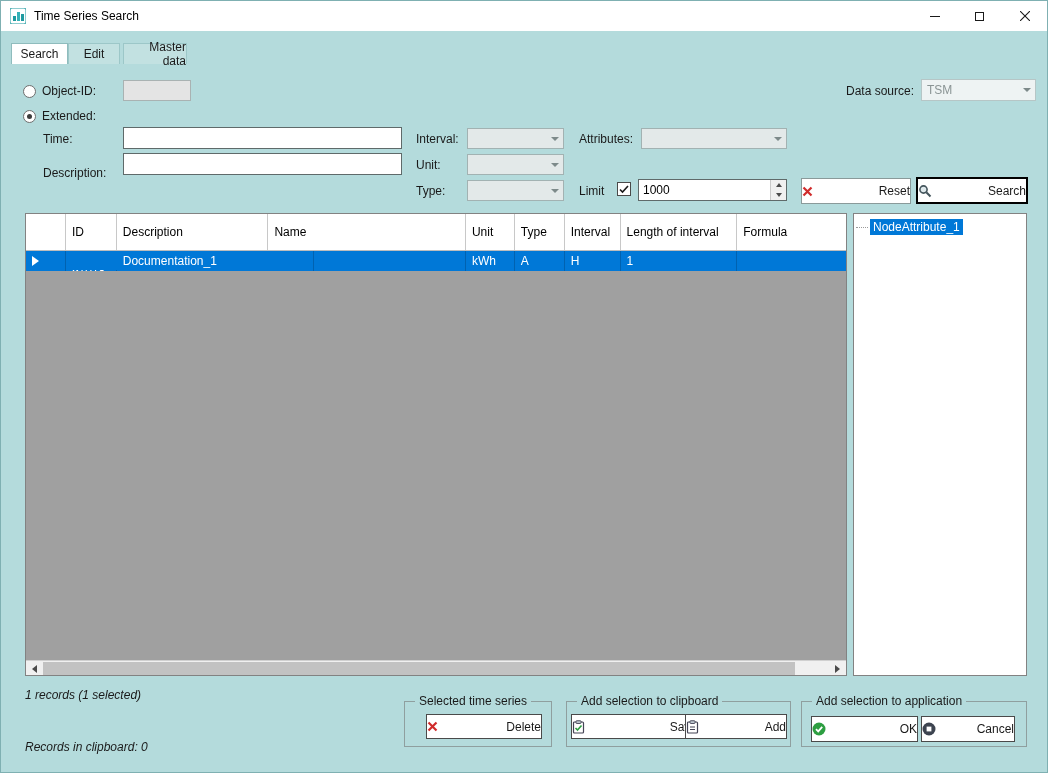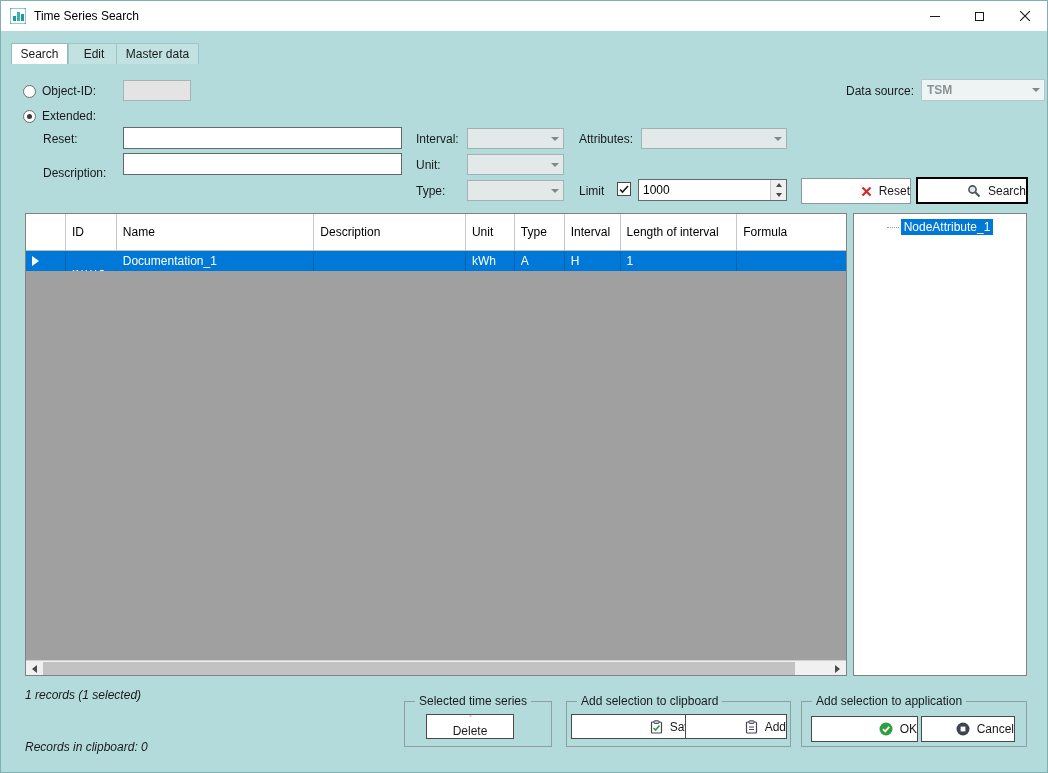--- a/index.html
+++ b/index.html
@@ -51,21 +51,21 @@
   .numwrap input { flex:1; border:none; outline:none; font-family:"Liberation Sans", sans-serif;
                    font-size:12px; padding:0 4px; min-width:0; }
   .spinner { width:16px; display:flex; flex-direction:column; border-left:1px solid #c9c9c9; }
   .spin-btn { flex:1; background:#f0f0f0; display:flex; align-items:center; justify-content:center; }
   .tri-up { width:0; height:0; border-left:3px solid transparent; border-right:3px solid transparent;
             border-bottom:4px solid #4a4a4a; }
   .tri-down { width:0; height:0; border-left:3px solid transparent; border-right:3px solid transparent;
               border-top:4px solid #4a4a4a; }
 
   .btn { position:absolute; background:#ffffff; border:1px solid #4a4a4a; display:flex;
-         align-items:center; justify-content:flex-end; gap:7px; font-size:12px; cursor:default; }
+         align-items:center; justify-content:space-between; gap:7px; font-size:12px; cursor:default; }
   .btn.light-border { border:1px solid #8a9a9a; }
   .btn.default { border:2px solid #000000; }
 
   
   .grid { position:absolute; left:24px; top:212px; width:822px; height:463px;
           border:1px solid #828282; background:#a0a0a0; display:flex; flex-direction:column; }
   .grid-header { display:flex; height:37px; background:#ffffff; border-bottom:1px solid #bdbdbd; }
   .gh { border-right:1px solid #c8c8c8; display:flex; align-items:center; padding-left:6px;
         font-size:12px; color:#000; line-height:13px; }
   .grid-row { display:flex; height:20px; background:#0078d7; color:#ffffff; }
@@ -79,21 +79,21 @@
               justify-content:center; }
   .tri-left { width:0; height:0; border-top:4px solid transparent; border-bottom:4px solid transparent;
               border-right:5px solid #4a4a4a; }
   .tri-right { width:0; height:0; border-top:4px solid transparent; border-bottom:4px solid transparent;
                border-left:5px solid #4a4a4a; }
   .hs-thumb { position:absolute; top:1px; left:17px; width:752px; height:13px; background:#c2c2c2; }
 
   
   .tree-panel { position:absolute; left:852px; top:212px; width:174px; height:463px;
                 background:#ffffff; border:1px solid #828282; padding:4px 2px; }
-  .tree-item { display:flex; align-items:center; height:18px;justify-content:center; }
+  .tree-item { display:flex; align-items:center; height:18px; }
   .tree-dots { width:12px; height:0; border-top:1px dotted #9a9a9a; margin-right:2px; }
   .tree-label { background:#0078d7; color:#ffffff; padding:1px 3px; font-size:12px; }
 
   
   .status { position:absolute; font-style:italic; font-size:12px; color:#1a1a1a; }
   .groupbox { position:absolute; border:1px solid #8f9f9f; }
   .group-title { position:absolute; top:-8px; left:10px; background:#b4dbdc; padding:0 4px;
                  font-size:12px; white-space:nowrap; }
 
   svg { display:block; }
@@ -127,40 +127,40 @@
       </div>
     </div>
   </div>
 
   <div class="tab active" style="left:10px; width:57px;">
     <span>Search</span>
   </div>
   <div class="tab inactive" style="left:67px; width:52px;">
     <span>Edit</span>
   </div>
-  <div class="tab inactive" style="left:115px; width:83px;">
+  <div class="tab inactive" style="left:122px; width:64px;text-align:right;">
     <span>Master data</span>
   </div>
 
   <span class="radio" style="left:22px; top:84px;"></span>
   <span class="lbl" style="left:41px; top:83px;">Object-ID:</span>
   <div class="txt disabled" style="left:122px; top:79px; width:68px; height:21px;"></div>
 
   <span class="lbl" style="left:845px; top:83px;">Data source:</span>
-  <div class="combo light" style="left:920px; top:78px; width:124px; height:22px;font-weight:bold;">
+  <div class="combo light" style="left:920px; top:78px; width:115px; height:22px;">
     <span class="combo-text">TSM</span>
     <span class="combo-arrow-box">
         <span class="chev"></span>
       </span>
   </div>
 
   <span class="radio checked" style="left:22px; top:109px;"></span>
   <span class="lbl" style="left:41px; top:108px;">Extended:</span>
 
-  <span class="lbl" style="left:42px; top:131px;">Reset:</span>
+  <span class="lbl" style="left:42px; top:131px;">Time:</span>
   <input class="txt" style="left: 122px; top: 126px; width: 279px; height: 22px;" value="">
 
   <span class="lbl" style="left:415px; top:131px;">Interval:</span>
   <div class="combo" style="left:466px; top:127px; width:97px; height:21px;">
     <span class="combo-text"></span>
     <span class="combo-arrow-box">
         <span class="chev"></span>
       </span>
   </div>
 
@@ -221,22 +221,22 @@
       <circle cx="5.5" cy="5.5" r="3.6" stroke="#44555c" stroke-width="1.6" fill="#dfe9ec"></circle>
       <path d="M8.3 8.3 L12.5 12.5" stroke="#44555c" stroke-width="2"></path>
     </svg>
     <span>Search</span>
   </div>
 
   <div class="grid">
     <div class="grid-header">
       <div class="gh" style="width:40px;"></div>
       <div class="gh" style="width:51px;">ID</div>
+      <div class="gh" style="width:152px;">Description</div>
       <div class="gh" style="width:198px;">Name</div>
-      <div class="gh" style="width:152px;">Description</div>
       <div class="gh" style="width:49px;">Unit</div>
       <div class="gh" style="width:50px;">Type</div>
       <div class="gh" style="width:56px;">Interval</div>
       <div class="gh" style="width:117px;">Length of interval</div>
       <div class="gh" style="width:109px; border-right:none;">Formula</div>
     </div>
     <div class="grid-row">
       <div class="gc" style="width:40px; padding-left:0;">
           <span class="row-arrow"></span>
         </div>
@@ -267,21 +267,21 @@
       <span class="tree-label">NodeAttribute_1</span>
     </div>
   </div>
 
   <span class="status" style="left:24px; top:687px;">1 records (1 selected)</span>
   <span class="status" style="left:24px; top:739px;">Records in clipboard: 0</span>
 
   <div class="groupbox" style="left:403px; top:700px; width:148px; height:46px;">
     <span class="group-title">Selected time series</span>
   </div>
-  <div class="btn" style="left:425px; top:713px; width:88px; height:25px;flex-direction:column;">
+  <div class="btn" style="left:425px; top:713px; width:116px; height:25px;">
     <svg width="11" height="11" viewBox="0 0 11 11">
       <path d="M1.5 1.5 L9.5 9.5 M9.5 1.5 L1.5 9.5" stroke="#d02b2b" stroke-width="2.2"></path>
     </svg>
     <span>Delete</span>
   </div>
 
   <div class="groupbox" style="left:565px; top:700px; width:225px; height:46px;">
     <span class="group-title">Add selection to clipboard</span>
   </div>
   <div class="btn" style="left:570px; top:713px; width:127px; height:25px;">

